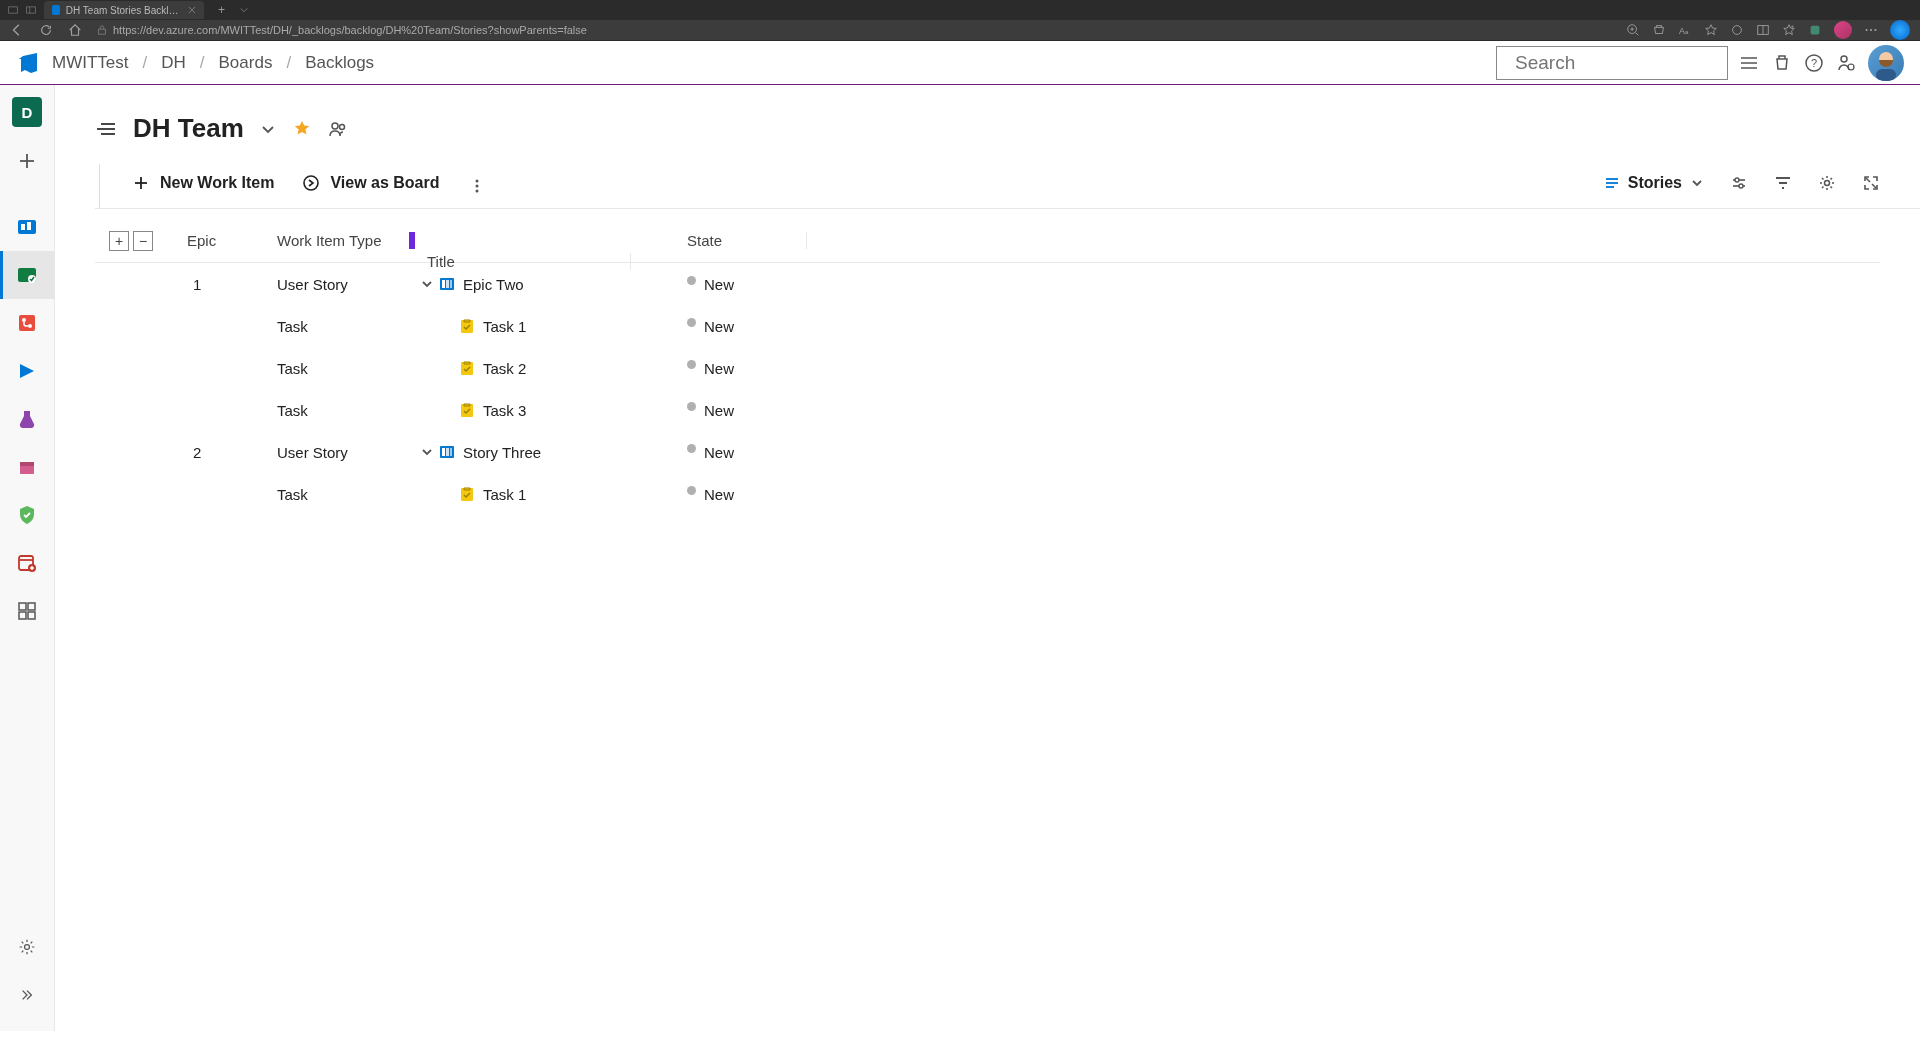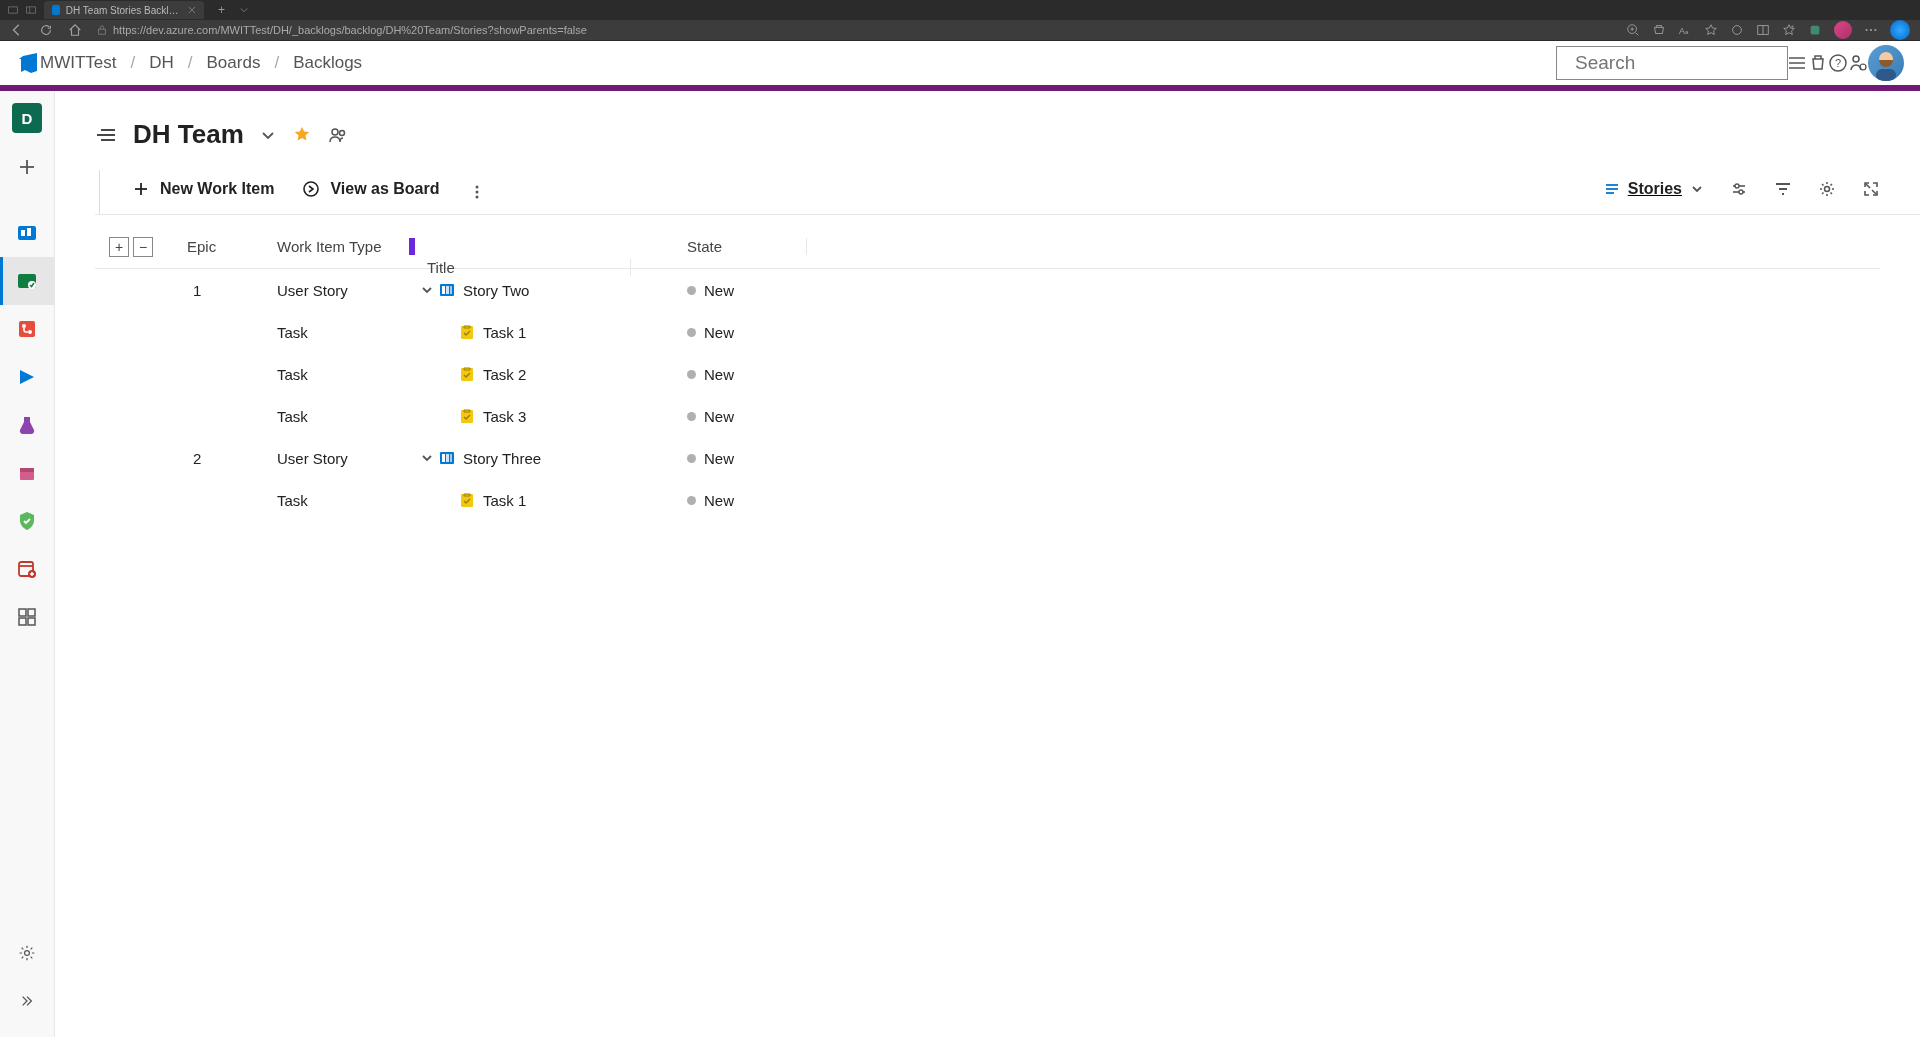--- a/index.html
+++ b/index.html
@@ -14,21 +14,21 @@
 .browser-tab .tab-close { width: 10px; height: 10px; opacity: 0.6; }
 .new-tab { color: #999; font-size: 12px; padding: 0 6px; }
 .addr-bar { height: 20px; display: flex; align-items: center; padding: 0 10px; gap: 15px; background: #3c3c3c; }
 .addr-bar .nav-icon { width: 14px; height: 14px; opacity: 0.7; color: #ccc; }
 .url-box { flex: 1; display: flex; align-items: center; gap: 6px; font-size: 11px; color: #aaa; }
 .url-box .lock { width: 10px; height: 10px; opacity: 0.6; }
 .addr-right { display: flex; gap: 12px; align-items: center; }
 .addr-right .ic { width: 14px; height: 14px; opacity: 0.7; }
 
 
-.top-header { height: 50px; border-bottom: 6px solid #701a75; display: flex; align-items: center; padding: 0 16px; }
+.top-header { height: 44px; border-bottom: 1px solid #701a75; display: flex; align-items: center; padding: 0 16px; gap: 12px; }
 .azure-logo { width: 24px; height: 24px; }
 .breadcrumb { display: flex; align-items: center; gap: 14px; font-size: 17px; color: #333; }
 .breadcrumb .sep { color: #aaa; }
 .breadcrumb .crumb { color: #555; }
 .spacer { flex: 1; }
 .search-box { width: 232px; height: 34px; border: 1px solid #888; display: flex; align-items: center; padding: 0 10px; gap: 8px; }
 .search-box input { border: none; outline: none; flex: 1; font-size: 19px; color: #555; background: transparent; }
 .hdr-icon { width: 20px; height: 20px; color: #555; cursor: pointer; }
 .avatar { width: 36px; height: 36px; border-radius: 50%; background: linear-gradient(135deg,#5a9cd4,#3a7cb4); display:flex; align-items:center; justify-content:center; overflow:hidden; }
 
@@ -52,21 +52,21 @@
 .team-ic { width: 20px; height: 20px; color: #555; }
 
 .tabs-row { display: flex; align-items: center; gap: 28px; border-bottom: 1px solid #e8e8e8; padding-right: 40px; }
 .tabs-left { display: flex; gap: 28px; }
 .tab { font-size: 17px; color: #333; padding: 10px 0 16px 0; cursor: pointer; position: relative; }
 .tab.active { font-weight: 600; }
 .tab.active::after { content:''; position:absolute; bottom:0; left:0; right:0; height:3px; background:#0078d4; }
 .tab-divider { width: 1px; height: 44px; background: #ddd; margin: 0 4px; }
 .tab-action { display: flex; align-items: flex-end; gap: 10px; font-size: 16px; font-weight:700; color: #222; cursor: pointer; padding-bottom:6px; }
 .tab-action .ic { width: 18px; height: 18px; }
-.tabs-right { margin-left: auto; display: flex; align-items: center; gap: 26px; padding-bottom:6px;text-decoration:underline; }
+.tabs-right { margin-left: auto; display: flex; align-items: center; gap: 26px; padding-bottom:6px; }
 .dd { display: flex; align-items: center; gap: 8px; font-size: 16px; font-weight:600; color:#222; }
 .toolbar-ic { width: 18px; height: 18px; color: #555; cursor:pointer; }
 
 
 .grid { margin-top: 10px; margin-right:40px; }
 .grid-hdr { display: flex; align-items: center; height: 44px; border-bottom: 1px solid #e8e8e8; font-size: 15px; color: #444; }
 .exp-btns { display: flex; gap: 4px; padding-left: 14px; width: 72px; }
 .exp-btn { width: 20px; height: 20px; border: 1px solid #888; display: flex; align-items: center; justify-content: center; font-size: 14px; cursor: pointer; }
 .col-order { width: 110px; padding-left: 20px; }
 .col-type { width: 138px; border-right: 6px solid #6d28d9; }
@@ -74,21 +74,21 @@
 .col-spacer1 { width: 56px; }
 .col-state { width: 120px; border-right: 1px solid #e8e8e8; }
 
 .row { display: flex; align-items: center; height: 42px; font-size: 15px; color: #222; }
 .row .c-exp { width: 72px; }
 .row .c-order { width: 110px; text-align: left; padding-left: 26px; }
 .row .c-type { width: 138px; }
 .row .c-chev { width: 24px; display:flex; justify-content:center; }
 .row .c-icon { width: 20px; display:flex; align-items:center; }
 .row .c-title { width: 228px; padding-left:4px; }
-.row .c-state { display: flex; align-items: center; gap: 8px; padding-left: 0px; }
+.row .c-state { display: flex; gap: 8px; padding-left: 0px; }
 .row.child .c-icon { margin-left: 20px; }
 .row.child .c-title { width: 208px; }
 .state-dot { width: 9px; height: 9px; border-radius: 50%; background: #b0b0b0; }
 .story-ic { width:16px; height:16px; }
 .task-ic { width:16px; height:16px; }
 
 svg { display: block; }
 </style>
 </head>
 <body>
@@ -410,21 +410,21 @@
               </svg>
             </div>
             <div class="c-icon">
               <svg class="story-ic" viewBox="0 0 16 16">
                 <rect x="1" y="2" width="14" height="12" rx="1" fill="#0078d4"></rect>
                 <rect x="3" y="4" width="3" height="8" fill="#fff"></rect>
                 <rect x="7" y="4" width="3" height="8" fill="#fff" opacity="0.8"></rect>
                 <rect x="11" y="4" width="2" height="8" fill="#fff" opacity="0.6"></rect>
               </svg>
             </div>
-            <div class="c-title">Story Two</div>
+            <div class="c-title">Epic Two</div>
             <div class="c-state">
               <span class="state-dot"></span>
               <span>New</span>
             </div>
           </div>
           <div class="row child">
             <div class="c-exp"></div>
             <div class="c-order"></div>
             <div class="c-type">Task</div>
             <div class="c-chev"></div>

